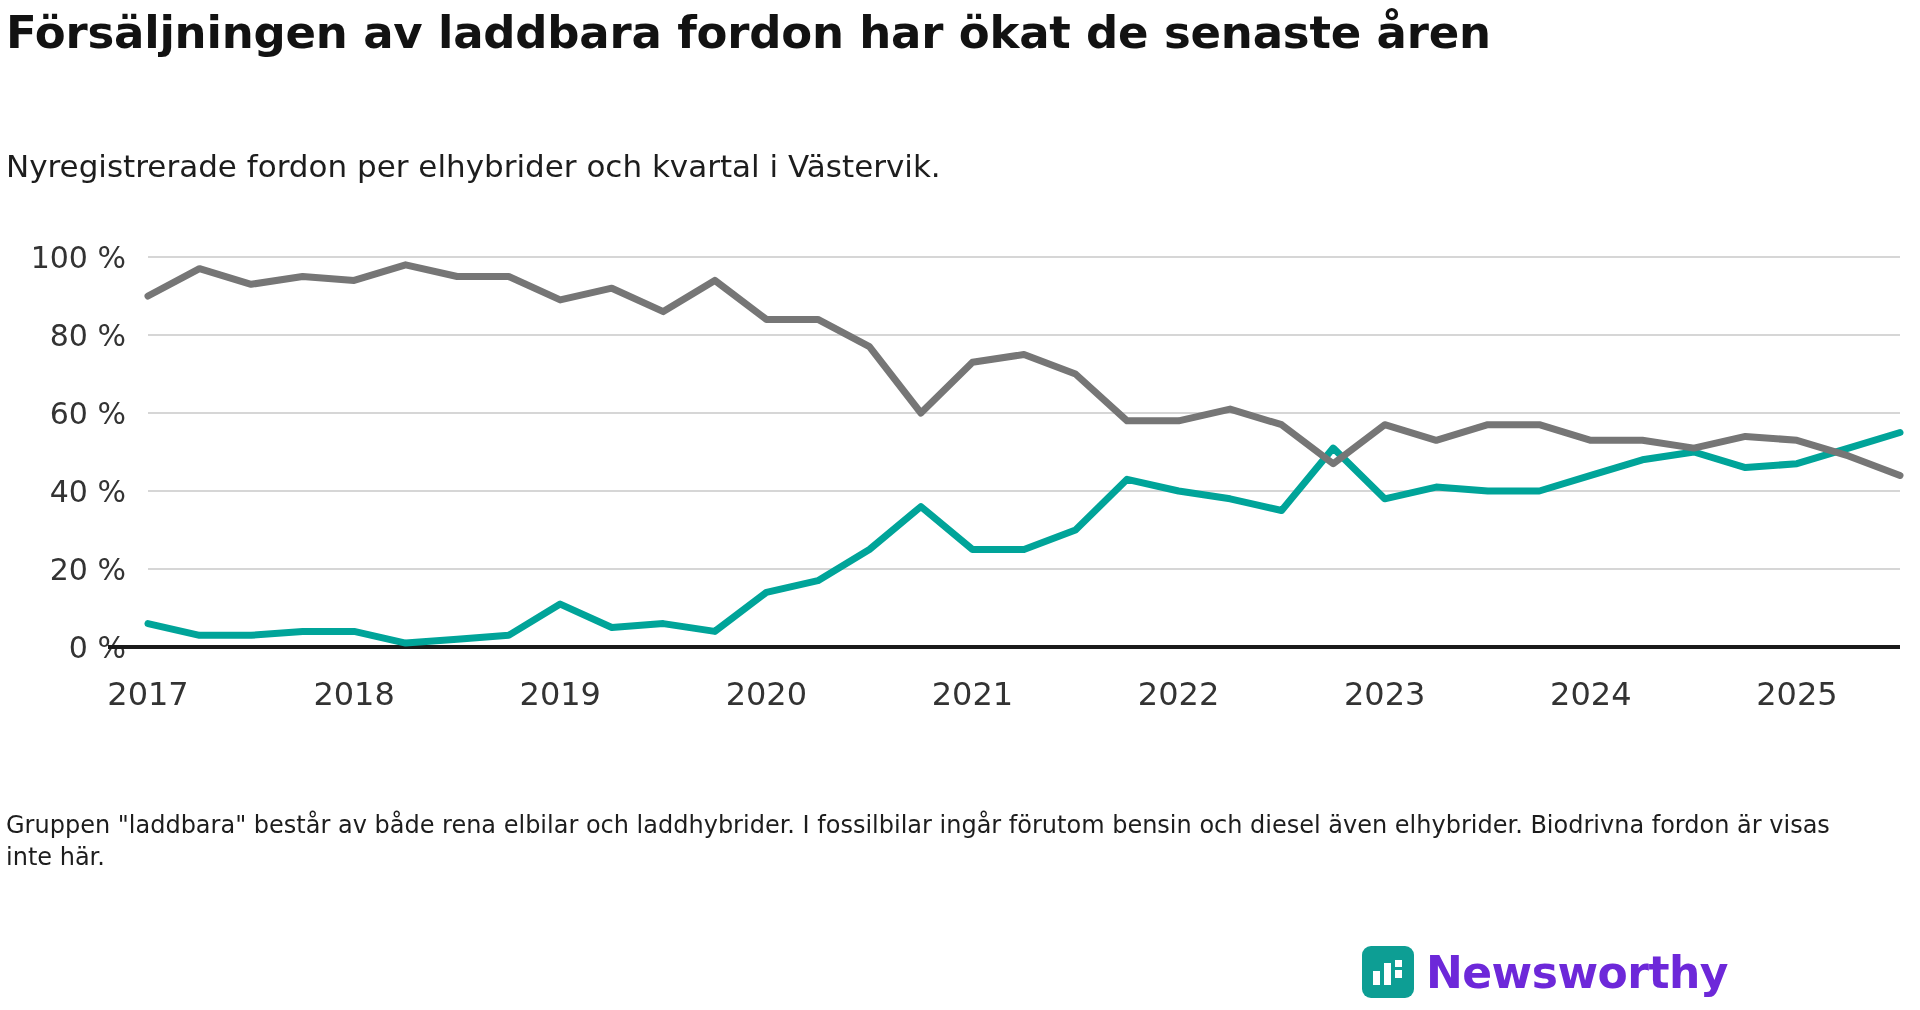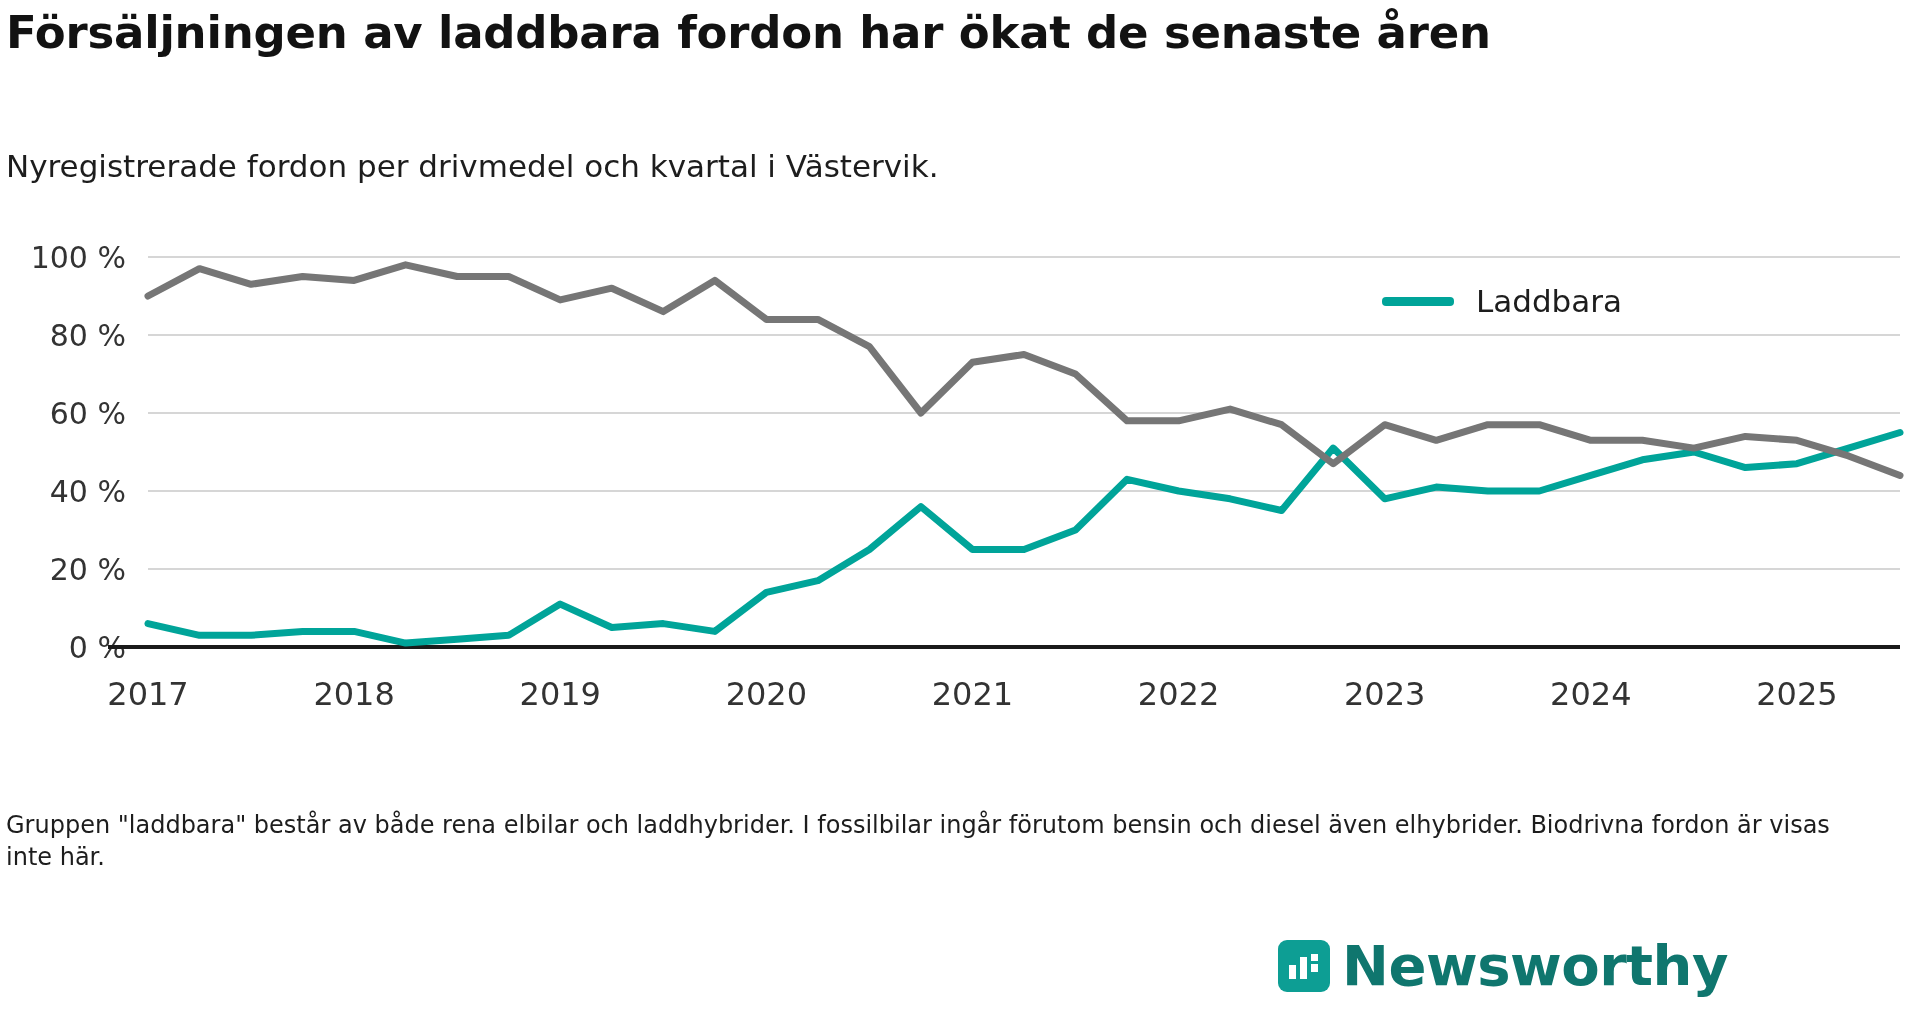--- a/index.html
+++ b/index.html
@@ -98,36 +98,36 @@
   .brand-mark i {
     position: absolute;
     background: #ffffff;
     display: block;
   }
   .bm1 { left: 11px; bottom: 13px; width: 7px; height: 14px; }
   .bm2 { left: 22px; bottom: 13px; width: 7px; height: 22px; }
   .bm3 { left: 33px; bottom: 20px; width: 7px; height: 8px; }
   .bm4 { left: 33px; bottom: 31px; width: 7px; height: 7px; }
   .brand-name {
-    font-size: 56px;
+    font-size: 44px;
     font-weight: bold;
-    color: #0f766e;
+    color: #6d28d9;
     letter-spacing: -0.5px;
   }
   svg text {
     font-family: "DejaVu Sans", "Liberation Sans", sans-serif;
   }
 </style>
 </head>
 <body>
 
 <div class="page">
 
   <div class="title">Försäljningen av laddbara fordon har ökat de senaste åren</div>
-  <div class="subtitle">Nyregistrerade fordon per drivmedel och kvartal i Västervik.</div>
+  <div class="subtitle">Nyregistrerade fordon per elhybrider och kvartal i Västervik.</div>
 
   <div class="chart-area">
     <svg id="chart-svg" width="1920" height="500" viewBox="0 0 1920 500">
         <text x="126" y="433" text-anchor="end" font-size="30" fill="#333">0 %</text>
         <line x1="148" x2="1900" y1="344" y2="344" stroke="#d6d6d6" stroke-width="2"></line>
         <text x="126" y="355" text-anchor="end" font-size="30" fill="#333">20 %</text>
         <line x1="148" x2="1900" y1="266" y2="266" stroke="#d6d6d6" stroke-width="2"></line>
         <text x="126" y="277" text-anchor="end" font-size="30" fill="#333">40 %</text>
         <line x1="148" x2="1900" y1="188" y2="188" stroke="#d6d6d6" stroke-width="2"></line>
         <text x="126" y="199" text-anchor="end" font-size="30" fill="#333">60 %</text>
@@ -144,24 +144,20 @@
         <text x="1178.5882352941178" y="480" text-anchor="middle" font-size="32" fill="#333">2022</text>
         <text x="1384.7058823529412" y="480" text-anchor="middle" font-size="32" fill="#333">2023</text>
         <text x="1590.8235294117646" y="480" text-anchor="middle" font-size="32" fill="#333">2024</text>
         <text x="1796.9411764705883" y="480" text-anchor="middle" font-size="32" fill="#333">2025</text>
         <path d="M148.0 398.6 L199.5 410.3 L251.1 410.3 L302.6 406.4 L354.1 406.4 L405.6 418.1 L457.2 414.2 L508.7 410.3 L560.2 379.1 L611.8 402.5 L663.3 398.6 L714.8 406.4 L766.4 367.4 L817.9 355.7 L869.4 324.5 L920.9 281.6 L972.5 324.5 L1024.0 324.5 L1075.5 305.0 L1127.1 254.3 L1178.6 266.0 L1230.1 273.8 L1281.6 285.5 L1333.2 223.1 L1384.7 273.8 L1436.2 262.1 L1487.8 266.0 L1539.3 266.0 L1590.8 250.4 L1642.4 234.8 L1693.9 227.0 L1745.4 242.6 L1796.9 238.7 L1848.5 223.1 L1900.0 207.5" fill="none" stroke="#00a499" stroke-width="7" stroke-linejoin="round" stroke-linecap="round"></path>
         <path d="M148.0 71.0 L199.5 43.7 L251.1 59.3 L302.6 51.5 L354.1 55.4 L405.6 39.8 L457.2 51.5 L508.7 51.5 L560.2 74.9 L611.8 63.2 L663.3 86.6 L714.8 55.4 L766.4 94.4 L817.9 94.4 L869.4 121.7 L920.9 188.0 L972.5 137.3 L1024.0 129.5 L1075.5 149.0 L1127.1 195.8 L1178.6 195.8 L1230.1 184.1 L1281.6 199.7 L1333.2 238.7 L1384.7 199.7 L1436.2 215.3 L1487.8 199.7 L1539.3 199.7 L1590.8 215.3 L1642.4 215.3 L1693.9 223.1 L1745.4 211.4 L1796.9 215.3 L1848.5 230.9 L1900.0 250.4" fill="none" stroke="#767676" stroke-width="7" stroke-linejoin="round" stroke-linecap="round"></path>
       </svg>
   </div>
 
   <div class="legend">
-    <div class="legend-row">
-      <span class="legend-swatch" id="sw0" style="background: rgb(0, 164, 153);"></span>
-      <span class="legend-label">Laddbara</span>
-    </div>
   </div>
 
   <div class="footnote">Gruppen "laddbara" består av både rena elbilar och laddhybrider. I fossilbilar ingår förutom bensin och diesel även elhybrider. Biodrivna fordon är visas inte här.</div>
 
   <div class="brand">
     <span class="brand-mark">
       <i class="bm1"></i>
         <i class="bm2"></i>
         <i class="bm3"></i>
         <i class="bm4"></i>

